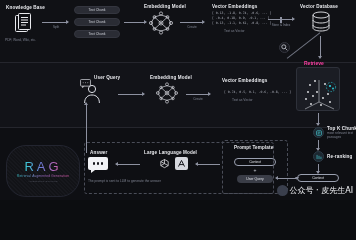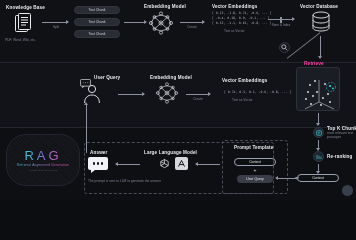--- a/index.html
+++ b/index.html
@@ -260,21 +260,21 @@
     <line x1="1.4" y1="1.2" x2="1.4" y2="6.8"></line>
       <line x1="4" y1="2.4" x2="4" y2="6.8"></line>
       <line x1="6.6" y1="3.6" x2="6.6" y2="6.8"></line>
   </svg>
 </div>
 <div class="node title" style="left:327px; top:154px;">Re-ranking</div>
 
 <div class="varrow" style="left:318px; top:164px; height:9px;"></div>
 <div class="node pill-ctx" style="left:297px; top:174px;">Context</div>
 
-<div class="rag-card" style="left:6px; top:134px; width:74px; height:52px;border-radius:20px;">
+<div class="rag-card" style="left:6px; top:145px; width:74px; height:52px;border-radius:20px;">
   <div class="rag-title">RAG</div>
   <div class="rag-sub">Retrieval Augmented Generation</div>
   <div class="rag-foot">Architecture Overview</div>
 </div>
 
 <div class="dashbox" style="left:84px; top:142px; width:190px; height:52px;"></div>
 
 <div class="node title" style="left:90px; top:150px;">Answer</div>
 <div class="node bubble" style="left:88px; top:157px;">
   <div class="bdot"></div>
@@ -306,13 +306,14 @@
 <div class="node plus" style="left:234px; top:167px; width:42px;">+</div>
 <div class="node pill-uq" style="left:237px; top:175px;">User Query</div>
 
 <div class="varrow" style="left:297px; top:178px; height:1px; width:0;"></div>
 <div class="arrow" style="left:276px; top:178px; width:20px; transform:scaleX(-1);"></div>
 
 <div class="varrow up" style="left:86px; top:103px; height:50px;"></div>
 
 <div class="watermark">
   <div class="wm-av"></div>
+  <div class="wm-tx">公众号 · 皮先生AI</div>
 </div>
 
 </body></html>

